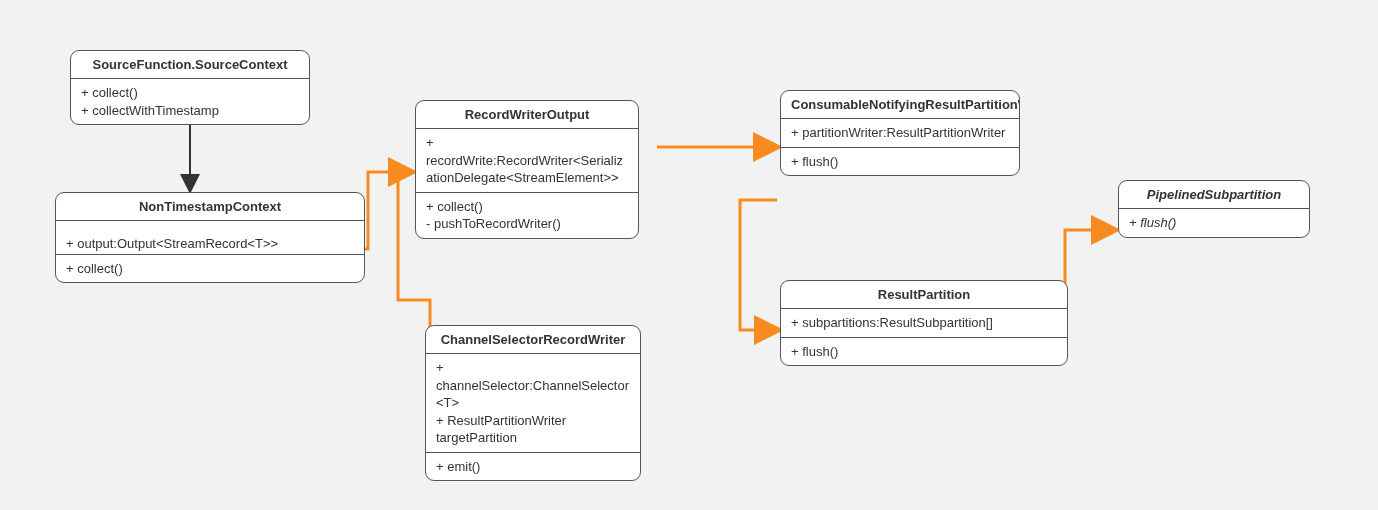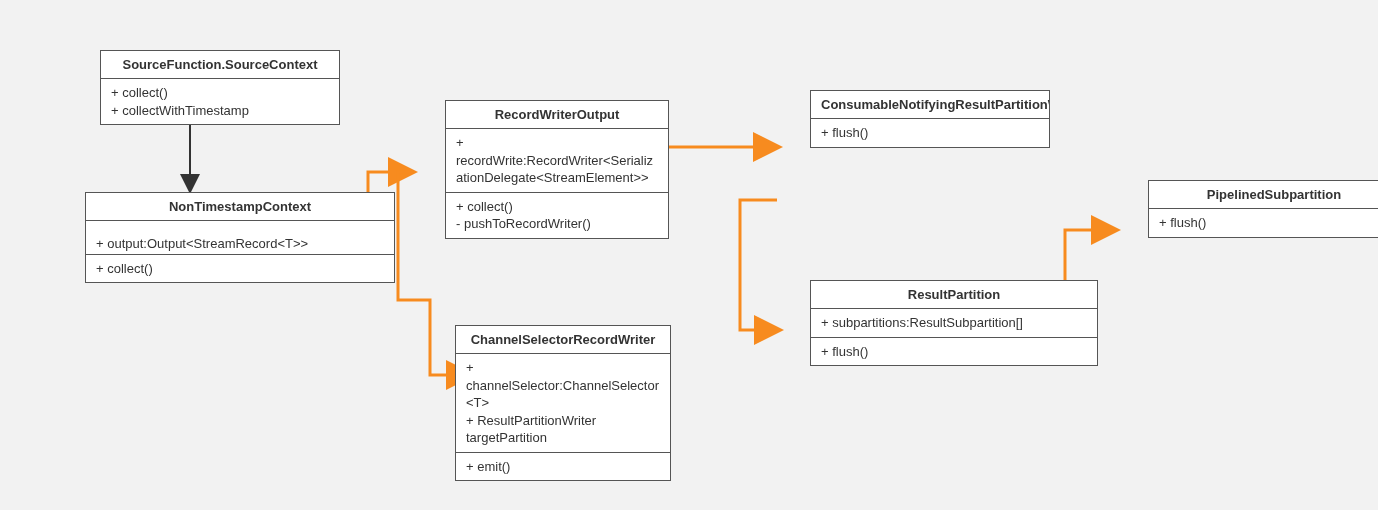--- a/index.html
+++ b/index.html
@@ -12,23 +12,22 @@
     color: #333;
     width: 1378px;
     height: 510px;
     position: relative;
     overflow: hidden;
   }
   .box {
     position: absolute;
     background: #fff;
     border: 1.5px solid #555;
-    border-radius: 0;
+    border-radius: 9px;
     overflow: hidden;
-    margin-left: 30px;
   }
   .box .title {
     font-weight: 700;
     text-align: center;
     padding: 6px 10px;
     border-bottom: 1.5px solid #555;
   }
   .box .section {
     padding: 5px 10px;
     border-bottom: 1.5px solid #555;
@@ -90,25 +89,26 @@
 </div>
 
 <div class="box" style="left:425px; top:325px; width:216px;">
   <div class="title">ChannelSelectorRecordWriter</div>
   <div class="section">+ channelSelector:ChannelSelector&lt;T&gt;<br>+ ResultPartitionWriter targetPartition</div>
   <div class="section">+ emit()</div>
 </div>
 
 <div class="box" style="left:780px; top:90px; width:240px;">
   <div class="title">ConsumableNotifyingResultPartitionWriterDecorator</div>
+  <div class="section">+ partitionWriter:ResultPartitionWriter</div>
   <div class="section">+ flush()</div>
 </div>
 
 <div class="box" style="left:780px; top:280px; width:288px;">
   <div class="title">ResultPartition</div>
   <div class="section">+ subpartitions:ResultSubpartition[]</div>
   <div class="section">+ flush()</div>
 </div>
 
-<div class="box" style="left:1118px; top:180px; width:252px;">
+<div class="box" style="left:1118px; top:180px; width:192px;font-style:italic;">
   <div class="title">PipelinedSubpartition</div>
   <div class="section">+ flush()</div>
 </div>
 
 </body></html>

